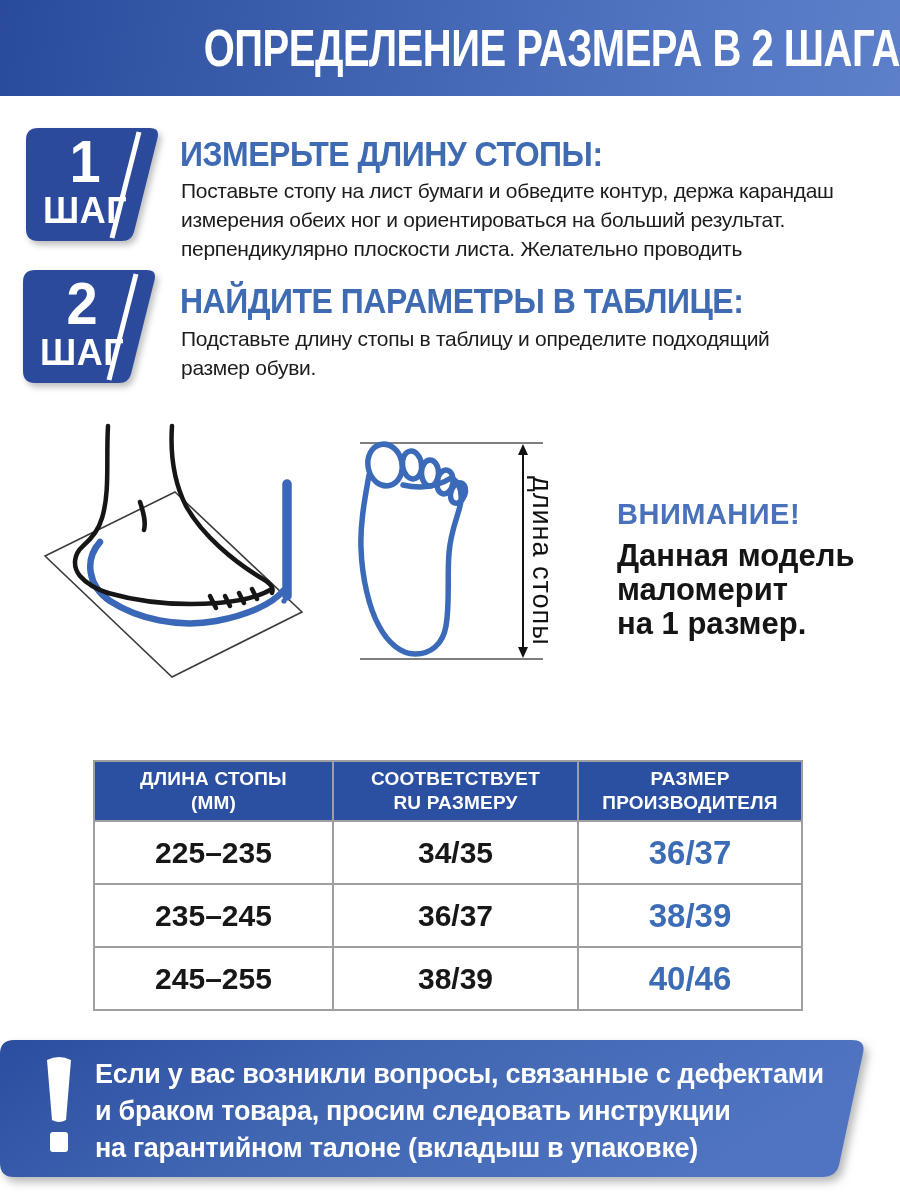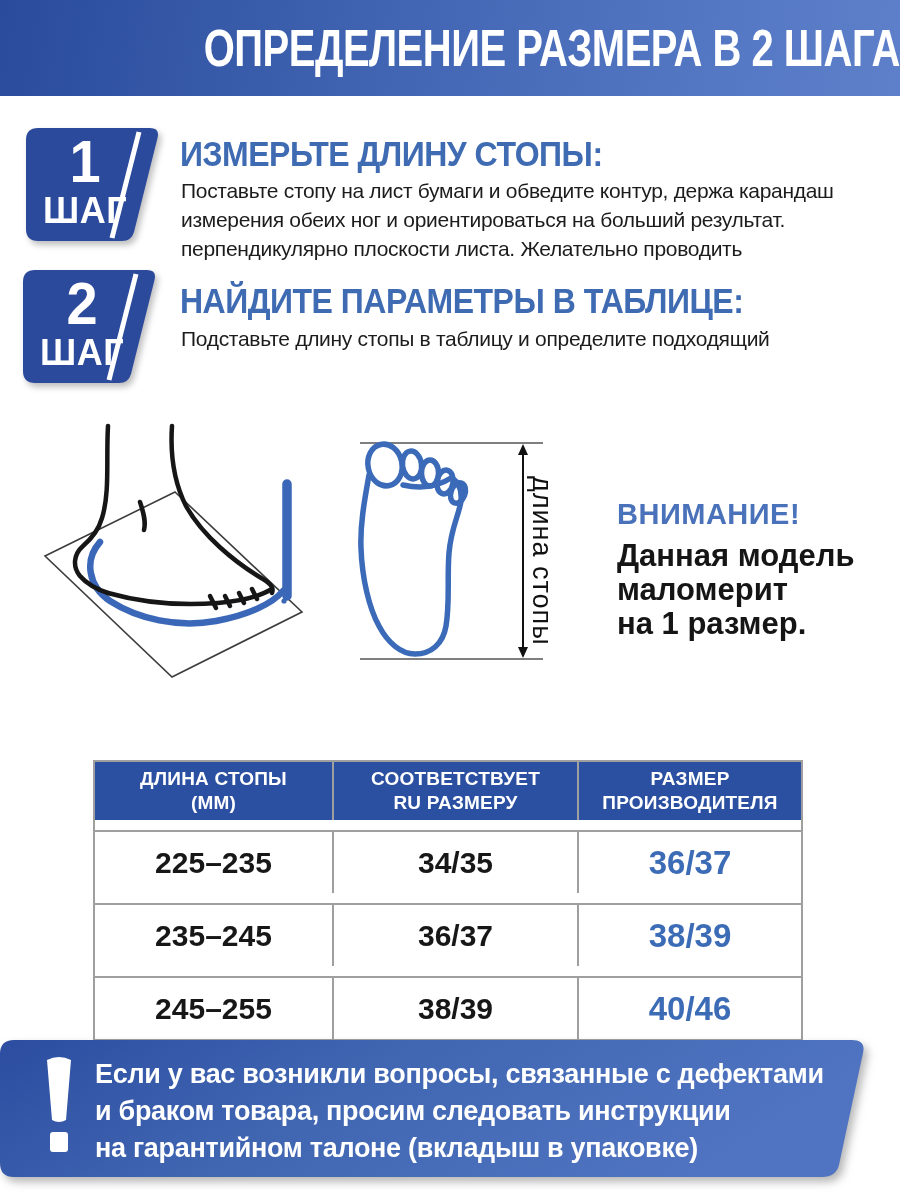--- a/index.html
+++ b/index.html
@@ -57,21 +57,21 @@
   .size-table {
     position:absolute; left:93px; top:760px; width:710px;
     display:grid; grid-template-columns:237px 245px 224px;
     border:2px solid #9f9f9f; background:#fff;
   }
   .size-table .cell { display:flex; flex-direction:column; align-items:center; justify-content:center; text-align:center; }
   .size-table .th {
     background:#2b4fa1; color:#ffffff; font-size:19px; font-weight:bold; line-height:24px;
     height:58px; letter-spacing:0.2px;
   }
-  .size-table .td { height:63px; border-top:2px solid #9f9f9f; font-size:30px; font-weight:bold; color:#171717;margin-top:10px; }
+  .size-table .td { height:63px; border-top:2px solid #9f9f9f; font-size:30px; font-weight:bold; color:#171717; }
   .size-table .cell.c2, .size-table .cell.c3 { border-left:2px solid #9f9f9f;justify-content:center; }
   .size-table .td.blue { color:#3d6cb7; font-size:33px; }
 
   
   .footer-wrap { position:absolute; left:0; top:1040px; width:880px; height:150px; filter:drop-shadow(4px 5px 4px rgba(110,110,110,0.5)); }
   .footer-wrap > svg.shape { position:absolute; left:0; top:0; }
   .footer-icon { position:absolute; left:42px; top:14px; }
   .footer-text { position:absolute; left:95px; top:16px; color:#ffffff; font-size:27px; font-weight:bold; line-height:37px; letter-spacing:-0.3px; }
   .footer-text div { white-space:nowrap; }
 </style>
@@ -107,20 +107,21 @@
       <path d="M113,4 L86,110" stroke="#ffffff" stroke-width="5" fill="none"></path>
     </svg>
     <div class="badge-text">
       <div class="badge-num">2</div>
       <div class="badge-label">ШАГ</div>
     </div>
   </div>
   <div class="step-heading" id="step2-heading">НАЙДИТЕ ПАРАМЕТРЫ В ТАБЛИЦЕ:</div>
   <div class="step-body" id="step2-body">
     <div>Подставьте длину стопы в таблицу и определите подходящий</div>
+    <div>размер обуви.</div>
   </div>
 
   <svg id="foot-trace" width="330" height="280" viewBox="0 0 330 280">
 
     <path d="M155,72 L282,192 L152,257 L25,136 Z" fill="#ffffff" stroke="#3c3c3c" stroke-width="1.6"></path>
 
     <path d="M80,122 C64,140 68,166 90,181 C118,199 158,208 196,201 C228,195 252,184 263,171" fill="none" stroke="#3a67b8" stroke-width="6.5" stroke-linecap="round"></path>
 
     <line x1="267" y1="64" x2="267" y2="176" stroke="#3a67b8" stroke-width="9.5" stroke-linecap="round"></line>
     <circle cx="264" cy="181" r="2.6" fill="#3a67b8"></circle>

